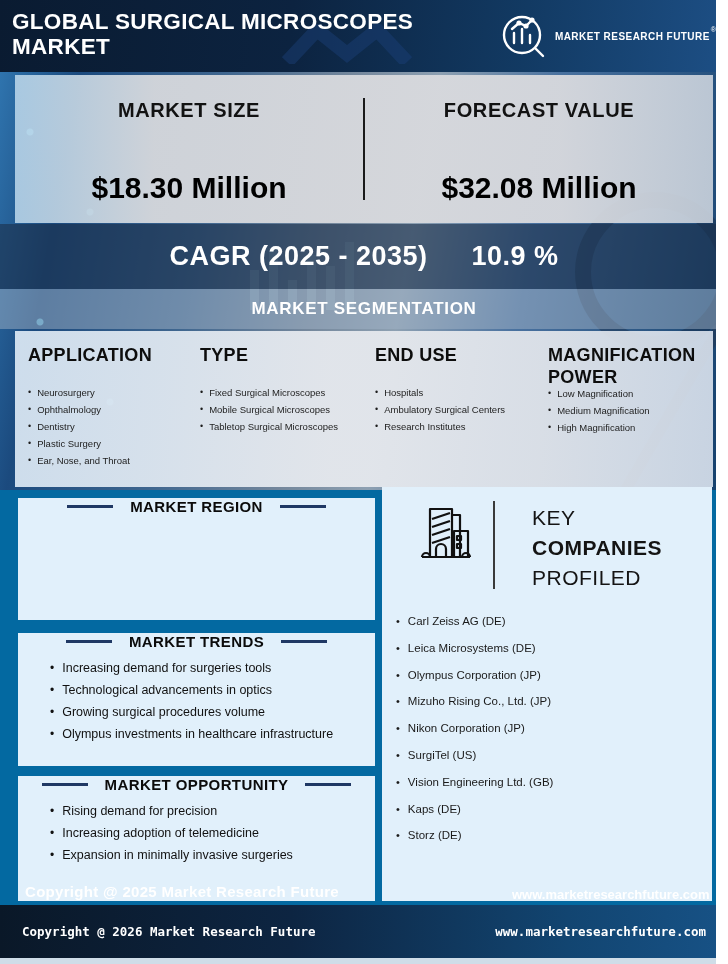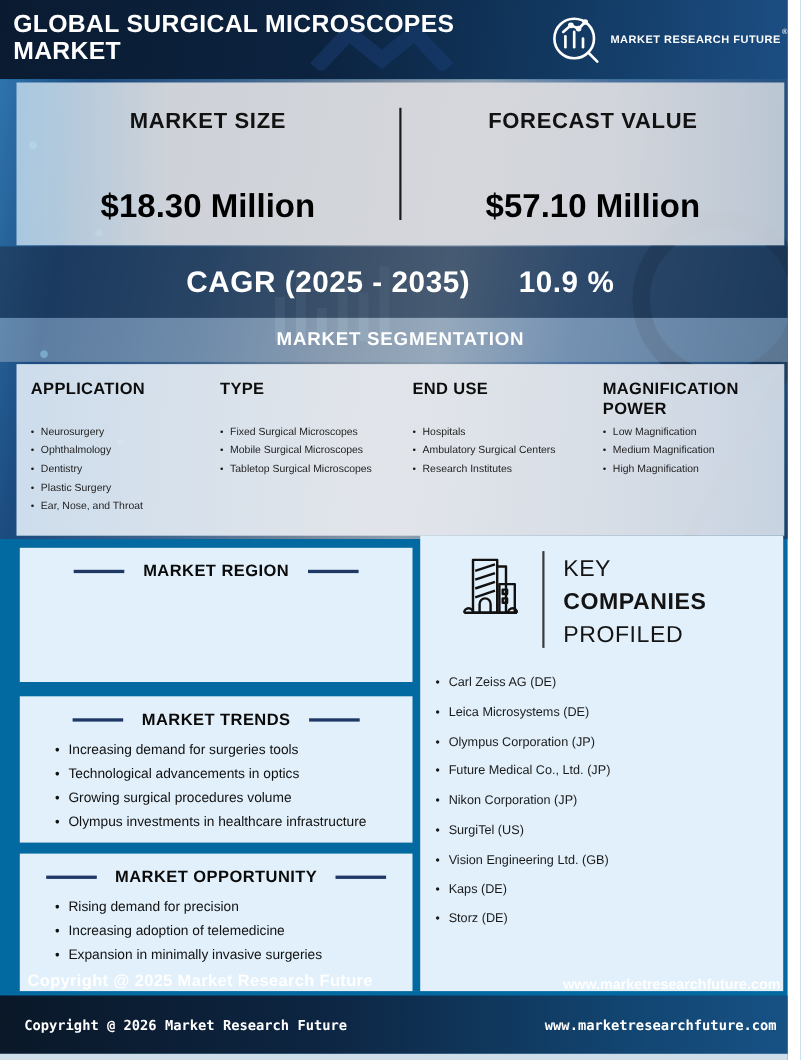--- a/index.html
+++ b/index.html
@@ -46,44 +46,44 @@
   .cagr { position:absolute; top:152px; left:0; width:728px; height:65px;
           background:rgba(27,48,76,.62); display:flex; align-items:center; justify-content:center;
           gap:44px; color:#ffffff; font-weight:bold; font-size:27px; letter-spacing:.5px; }
   .segbar { position:absolute; top:217px; left:0; width:728px; height:40px;
             background:rgba(160,178,198,.50); display:flex; align-items:center; justify-content:center;
             color:#ffffff; font-weight:bold; font-size:17px; letter-spacing:.7px; }
   .segpanel { position:absolute; top:259px; left:15px; width:698px; height:156px;
               background:linear-gradient(90deg, rgba(219,232,244,.93) 0%, rgba(230,233,238,.95) 45%,
                          rgba(228,231,236,.93) 75%, rgba(219,227,238,.90) 100%);
               display:grid; grid-template-columns:172px 175px 173px auto; padding:14px 0 0 13px; }
-  .seghead { font-size:15px; font-weight:bold; color:#0d0d0d; letter-spacing:.3px;
+  .seghead { font-size:18px; font-weight:bold; color:#0d0d0d; letter-spacing:.3px;
              min-height:42px; line-height:1.2; padding-right:26px; }
   .brow { display:flex; align-items:flex-start; }
   .dot { flex:0 0 auto; }
   .segitems .brow { font-size:9.5px; color:#1d1d1d; margin-bottom:5.5px; line-height:1.2; }
   .segitems .dot { font-size:9px; margin-right:6px; }
 
   
   .panel { position:absolute; background:#e1f0fb; }
   .p-region { left:18px; top:498px; width:357px; height:122px; }
   .p-trends { left:18px; top:633px; width:357px; height:133px; }
   .p-opp    { left:18px; top:776px; width:357px; height:125px; }
   .p-comp   { left:382px; top:487px; width:330px; height:414px; }
-  .ptitle { display:flex; align-items:center; justify-content:center; gap:17px; padding-top:13px;
+  .ptitle { display:flex; align-items:center; justify-content:center; gap:17px; 
             font-size:15px; font-weight:bold; color:#0b0b0b; letter-spacing:.4px; }
   .pline { width:46px; height:3px; background:#1f3864; }
   .plist { margin-top:11px; padding-left:32px; }
   .plist .brow { font-size:12.5px; color:#111111; margin-bottom:7px; line-height:1.2; }
   .plist .dot { font-size:12px; margin-right:8px; }
 
   
   .comp-head { display:flex; align-items:flex-start; padding:16px 0 0 36px; }
   .comp-vline { width:2px; height:88px; background:#3a3a3a; margin:-2px 17px 0 19px; }
-  .comp-title { font-size:21px; color:#141414; line-height:30px; letter-spacing:.5px; }
+  .comp-title { font-size:21px; color:#141414; line-height:30px; letter-spacing:.5px;margin-left:20px; }
   .comp-title .bold { font-weight:bold; }
   .comp-list { margin-top:22px; padding-left:14px; }
   .comp-list .brow { font-size:11.5px; color:#1a1a1a; margin-bottom:13px; line-height:1.2; }
   .comp-list .dot { font-size:11px; margin-right:8px; }
 
   
   .ghost { position:absolute; color:#ffffff; font-weight:bold; z-index:3; }
   .ghost-copy { left:25px; top:883px; font-size:15px; letter-spacing:.3px; }
   .ghost-site { left:512px; top:887px; font-size:13px; }
 
@@ -141,21 +141,21 @@
     </div>
 
     <div class="stats">
       <div class="stat">
         <div class="stat-label">MARKET SIZE</div>
         <div class="stat-value">$18.30 Million</div>
       </div>
       <div class="stat-divider"></div>
       <div class="stat">
         <div class="stat-label">FORECAST VALUE</div>
-        <div class="stat-value">$57.10 Million</div>
+        <div class="stat-value">$32.08 Million</div>
       </div>
     </div>
 
     <div class="cagr">
       <span>CAGR (2025 - 2035)</span>
       <span>10.9 %</span>
     </div>
 
     <div class="segbar">
       <span>MARKET SEGMENTATION</span>
@@ -338,21 +338,21 @@
           <div class="brow">
             <span class="dot">•</span>
             <span>Leica Microsystems (DE)</span>
           </div>
           <div class="brow">
             <span class="dot">•</span>
             <span>Olympus Corporation (JP)</span>
           </div>
           <div class="brow">
             <span class="dot">•</span>
-            <span>Future Medical Co., Ltd. (JP)</span>
+            <span>Mizuho Rising Co., Ltd. (JP)</span>
           </div>
           <div class="brow">
             <span class="dot">•</span>
             <span>Nikon Corporation (JP)</span>
           </div>
           <div class="brow">
             <span class="dot">•</span>
             <span>SurgiTel (US)</span>
           </div>
           <div class="brow">

